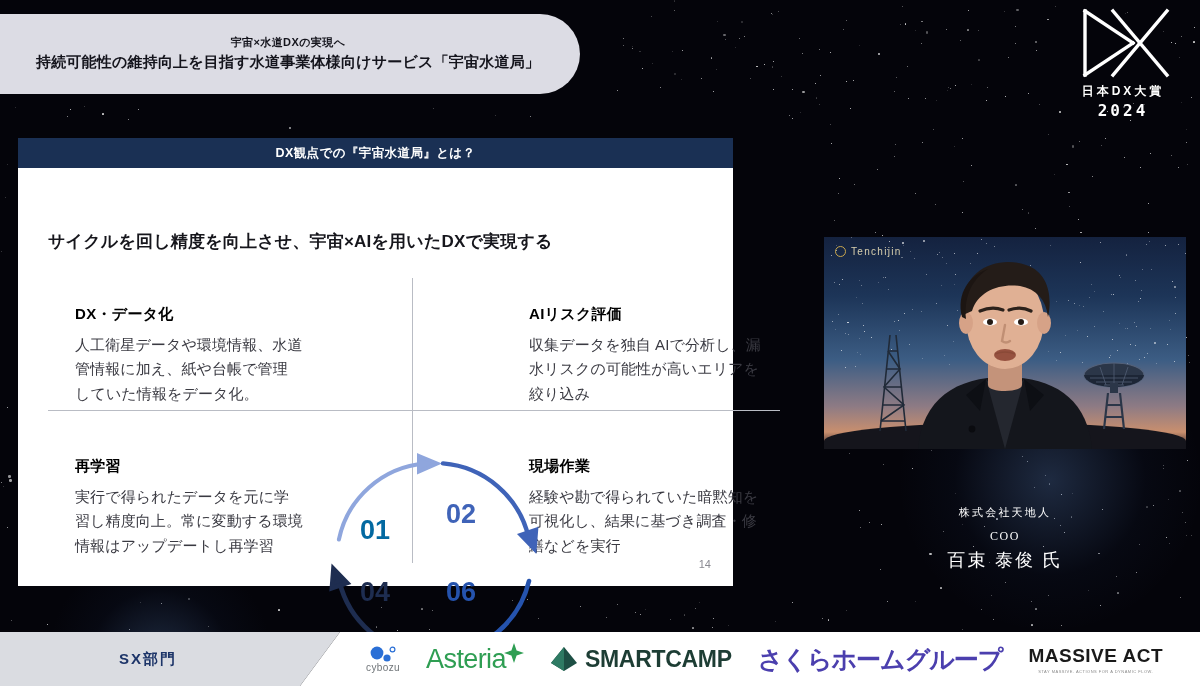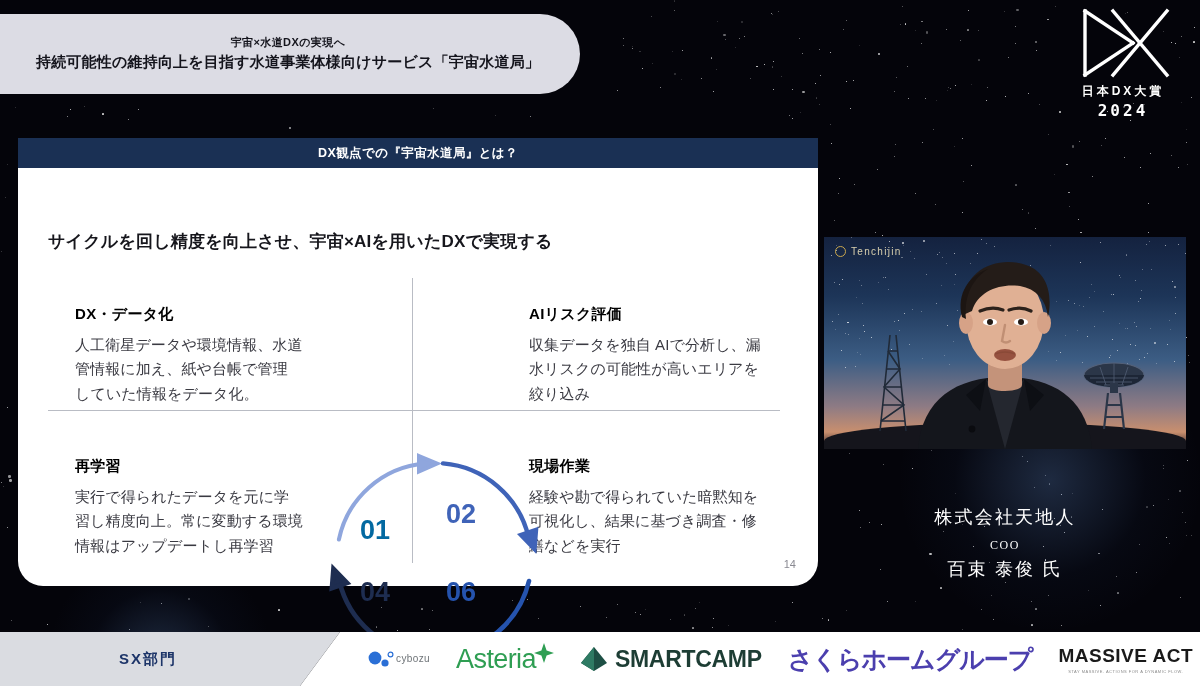--- a/index.html
+++ b/index.html
@@ -32,21 +32,21 @@
   
   #award-logo { position:absolute; right:18px; top:6px; width:118px; height:128px;
     display:flex; flex-direction:column; align-items:center; }
   #award-logo .mark { width:96px; height:74px; }
   #award-logo .jp { font-size:12px; color:#fff; letter-spacing:3px; font-weight:bold; margin-top:3px;
                     text-shadow:0 0 2px #000; }
   #award-logo .yr { font-size:16px; color:#fff; letter-spacing:3px; font-weight:bold; margin-top:1px;
                     font-family:"DejaVu Sans Mono",monospace; }
 
   
-  #slide { position:absolute; left:18px; top:138px; width:800px; height:448px; background:#fff;border-radius:25px; }
+  #slide { position:absolute; left:18px; top:138px; width:715px; height:448px; background:#fff; }
   #slide-header {
     height:30px; background:#1a3054; color:#fff;
     display:flex; align-items:center; justify-content:center;
     font-size:12.5px; font-weight:bold; letter-spacing:.4px;
   }
   #slide-body { position:relative; height:418px; padding:0; }
   #slide-lead {
     position:absolute; left:30px; top:62px;
     font-size:17px; font-weight:bold; color:#16161c; letter-spacing:.2px;
   }
@@ -84,39 +84,39 @@
            border-radius:50% 50% 0 0 / 18px 18px 0 0; }
   #vdish { position:absolute; right:34px; bottom:20px; width:76px; height:70px; }
   #vtower { position:absolute; left:52px; bottom:18px; width:34px; height:96px; }
   #vperson { position:absolute; left:50%; transform:translateX(-50%); bottom:0; width:210px; height:190px; }
   #vmark { position:absolute; left:11px; top:9px; display:flex; align-items:center; gap:5px; }
   #vmark .dot { width:11px; height:11px; border-radius:50%; border:1.4px solid #c9a74e; }
   #vmark .txt { font-size:10px; color:#d8cfae; letter-spacing:1.3px; }
 
   
   #caption { position:absolute; left:824px; top:505px; width:362px; text-align:center; color:#fff; }
-  #caption .org  { font-size:18px; letter-spacing:2.2px; margin-bottom:9px;text-align:center; }
+  #caption .org  { font-size:11px; letter-spacing:2.2px; margin-bottom:9px;text-align:center; }
   #caption .role { font-size:12px; letter-spacing:1.6px; margin-bottom:4px; font-family:"Liberation Serif",serif; }
   #caption .name { font-size:18px; letter-spacing:2.2px; }
 
   
   #sponsor-bar { position:absolute; left:0; bottom:0; width:1200px; height:54px; }
   #sx-panel {
     position:absolute; left:0; top:0; width:340px; height:54px; background:#dadce1;
     clip-path:polygon(0 0, 340px 0, 300px 54px, 0 54px);
     display:flex; align-items:center; justify-content:center;
   }
   #sx-panel span { font-size:15px; font-weight:bold; color:#1c3468; letter-spacing:2px; margin-right:44px; }
   #logo-panel {
     position:absolute; left:300px; top:0; width:900px; height:54px; background:#fff;
     clip-path:polygon(40px 0, 900px 0, 900px 54px, 0 54px);
     display:flex; align-items:center; gap:26px; padding-left:66px;
   }
   .sp { display:flex; align-items:center; }
-  .sp-cybozu { align-items:center; }
+  .sp-cybozu { flex-direction:column; align-items:center; }
   .sp-cybozu .cz-mark { width:30px; height:18px; }
   .sp-cybozu .cz-txt { font-size:10px; color:#6f7478; letter-spacing:.4px; margin-top:-1px; }
   .sp-asteria .as-txt { font-size:27px; color:#2f9e53; letter-spacing:-.6px; font-weight:400; }
   .sp-smart { gap:7px; }
   .sp-smart .sm-txt { font-size:23px; font-weight:bold; color:#1d3d34; letter-spacing:-.3px; }
   .sp-sakura .sk-txt { font-size:25px; font-weight:bold; color:#4b3fae; letter-spacing:-1px; }
   .sp-massive { flex-direction:column; align-items:center; }
   .sp-massive .ma-txt { font-size:19px; font-weight:bold; color:#1a1a1a; letter-spacing:.5px; }
   .sp-massive .ma-sub { font-size:4px; color:#8a8a8a; letter-spacing:.5px; margin-top:2px; }
 </style>

